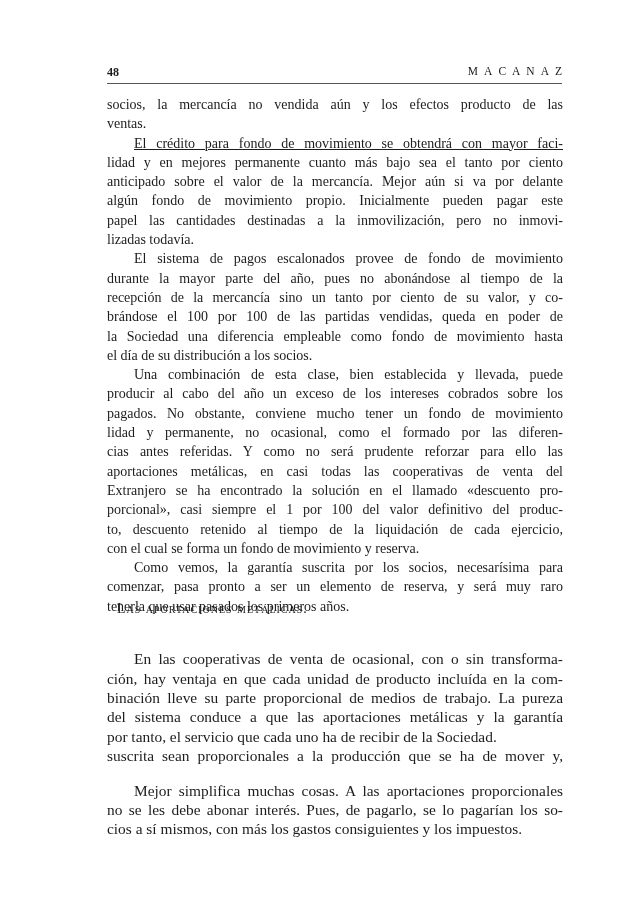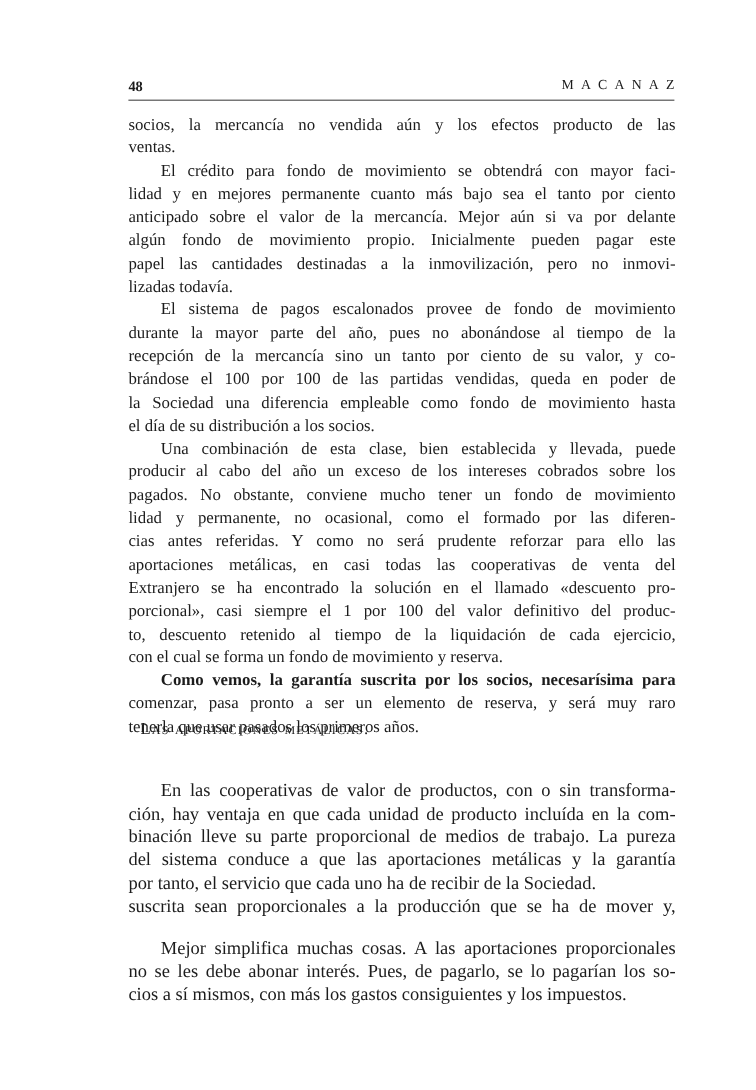--- a/index.html
+++ b/index.html
@@ -40,21 +40,21 @@
     <span class="running-title">MACANAZ</span>
   </div>
   <div class="head-rule"></div>
 
   <div class="body-text" id="body-main">
       <p>
         <span class="line">socios, la mercancía no vendida aún y los efectos producto de las</span>
         <span class="line last">ventas.</span>
       </p>
       <p>
-        <span class="line" style="text-indent: 27px;">El crédito para fondo de movimiento se obtendrá con mayor faci-</span>
+        <span class="line" style="text-indent: 27px; text-decoration: underline;">El crédito para fondo de movimiento se obtendrá con mayor faci-</span>
         <span class="line">lidad y en mejores permanente cuanto más bajo sea el tanto por ciento</span>
         <span class="line">anticipado sobre el valor de la mercancía. Mejor aún si va por delante</span>
         <span class="line">algún fondo de movimiento propio. Inicialmente pueden pagar este</span>
         <span class="line">papel las cantidades destinadas a la inmovilización, pero no inmovi-</span>
         <span class="line last">lizadas todavía.</span>
       </p>
       <p>
         <span class="line" style="text-indent: 27px;">El sistema de pagos escalonados provee de fondo de movimiento</span>
         <span class="line">durante la mayor parte del año, pues no abonándose al tiempo de la</span>
         <span class="line">recepción de la mercancía sino un tanto por ciento de su valor, y co-</span>
@@ -68,31 +68,31 @@
         <span class="line">pagados. No obstante, conviene mucho tener un fondo de movimiento</span>
         <span class="line">lidad y permanente, no ocasional, como el formado por las diferen-</span>
         <span class="line">cias antes referidas. Y como no será prudente reforzar para ello las</span>
         <span class="line">aportaciones metálicas, en casi todas las cooperativas de venta del</span>
         <span class="line">Extranjero se ha encontrado la solución en el llamado «descuento pro-</span>
         <span class="line">porcional», casi siempre el 1 por 100 del valor definitivo del produc-</span>
         <span class="line">to, descuento retenido al tiempo de la liquidación de cada ejercicio,</span>
         <span class="line last">con el cual se forma un fondo de movimiento y reserva.</span>
       </p>
       <p>
-        <span class="line" style="text-indent: 27px; font-weight: bold;">Como vemos, la garantía suscrita por los socios, necesarísima para</span>
+        <span class="line" style="text-indent: 27px;">Como vemos, la garantía suscrita por los socios, necesarísima para</span>
         <span class="line">comenzar, pasa pronto a ser un elemento de reserva, y será muy raro</span>
         <span class="line last">tenerla que usar pasados los primeros años.</span>
       </p>
     </div>
 
   <div class="section-heading">Las aportaciones metálicas.</div>
 
   <div class="body-text-2" id="body-section">
       <p>
-        <span class="line" style="text-indent: 27px;">En las cooperativas de valor de productos, con o sin transforma-</span>
+        <span class="line" style="text-indent: 27px;">En las cooperativas de venta de ocasional, con o sin transforma-</span>
         <span class="line">ción, hay ventaja en que cada unidad de producto incluída en la com-</span>
         <span class="line">binación lleve su parte proporcional de medios de trabajo. La pureza</span>
         <span class="line">del sistema conduce a que las aportaciones metálicas y la garantía</span>
         <span class="line last">por tanto, el servicio que cada uno ha de recibir de la Sociedad.</span>
         <span class="line">suscrita sean proporcionales a la producción que se ha de mover y,</span>
       </p>
       <p>
         <span class="line" style="text-indent: 27px;">Mejor simplifica muchas cosas. A las aportaciones proporcionales</span>
         <span class="line">no se les debe abonar interés. Pues, de pagarlo, se lo pagarían los so-</span>
         <span class="line last">cios a sí mismos, con más los gastos consiguientes y los impuestos.</span>

